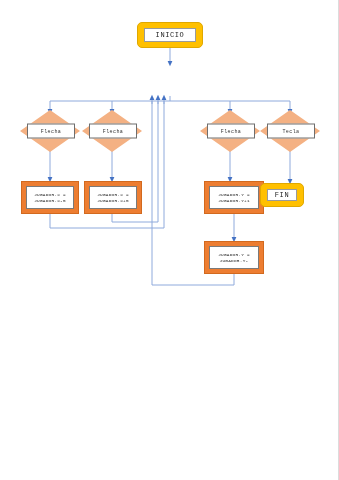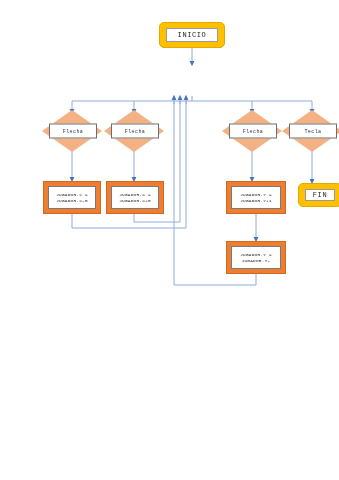--- a/index.html
+++ b/index.html
@@ -1,21 +1,21 @@
 <!DOCTYPE html>
 <html><head>
 <meta charset="utf-8">
 <style>
   html,body{margin:0;padding:0;}
   body{
     width:339px;height:480px;background:#ffffff;
     font-family:"Liberation Mono","DejaVu Sans Mono",monospace;
     overflow:hidden;position:relative;
   }
-  #canvas{position:absolute;left:0;top:0;width:276px;height:480px;background:#fff;margin-left:22px;}
+  #canvas{position:absolute;left:0;top:0;width:276px;height:480px;background:#fff;}
   #edges{position:absolute;left:0;top:0;width:339px;height:480px;}
 
   .node{position:absolute;box-sizing:border-box;}
 
   
   .terminator{
     background:#FFC000;border:1px solid #E0A800;border-radius:5px;
     display:flex;align-items:center;justify-content:center;
   }
   .terminator .inner{
@@ -156,17 +156,17 @@
     </div>
   </div>
 
   <div class="node process" style="left:204px;top:241px;width:60px;height:33px;">
     <div class="inner">
       <span>JUGADOR.Y =</span>
       <span>JUGADOR.Y-</span>
     </div>
   </div>
 
-  <div class="node terminator" style="left:276px;top:183px;width:44px;height:24px;">
+  <div class="node terminator" style="left:260px;top:183px;width:44px;height:24px;">
     <div class="inner">FIN</div>
   </div>
 
 </div>
 
 </body></html>

